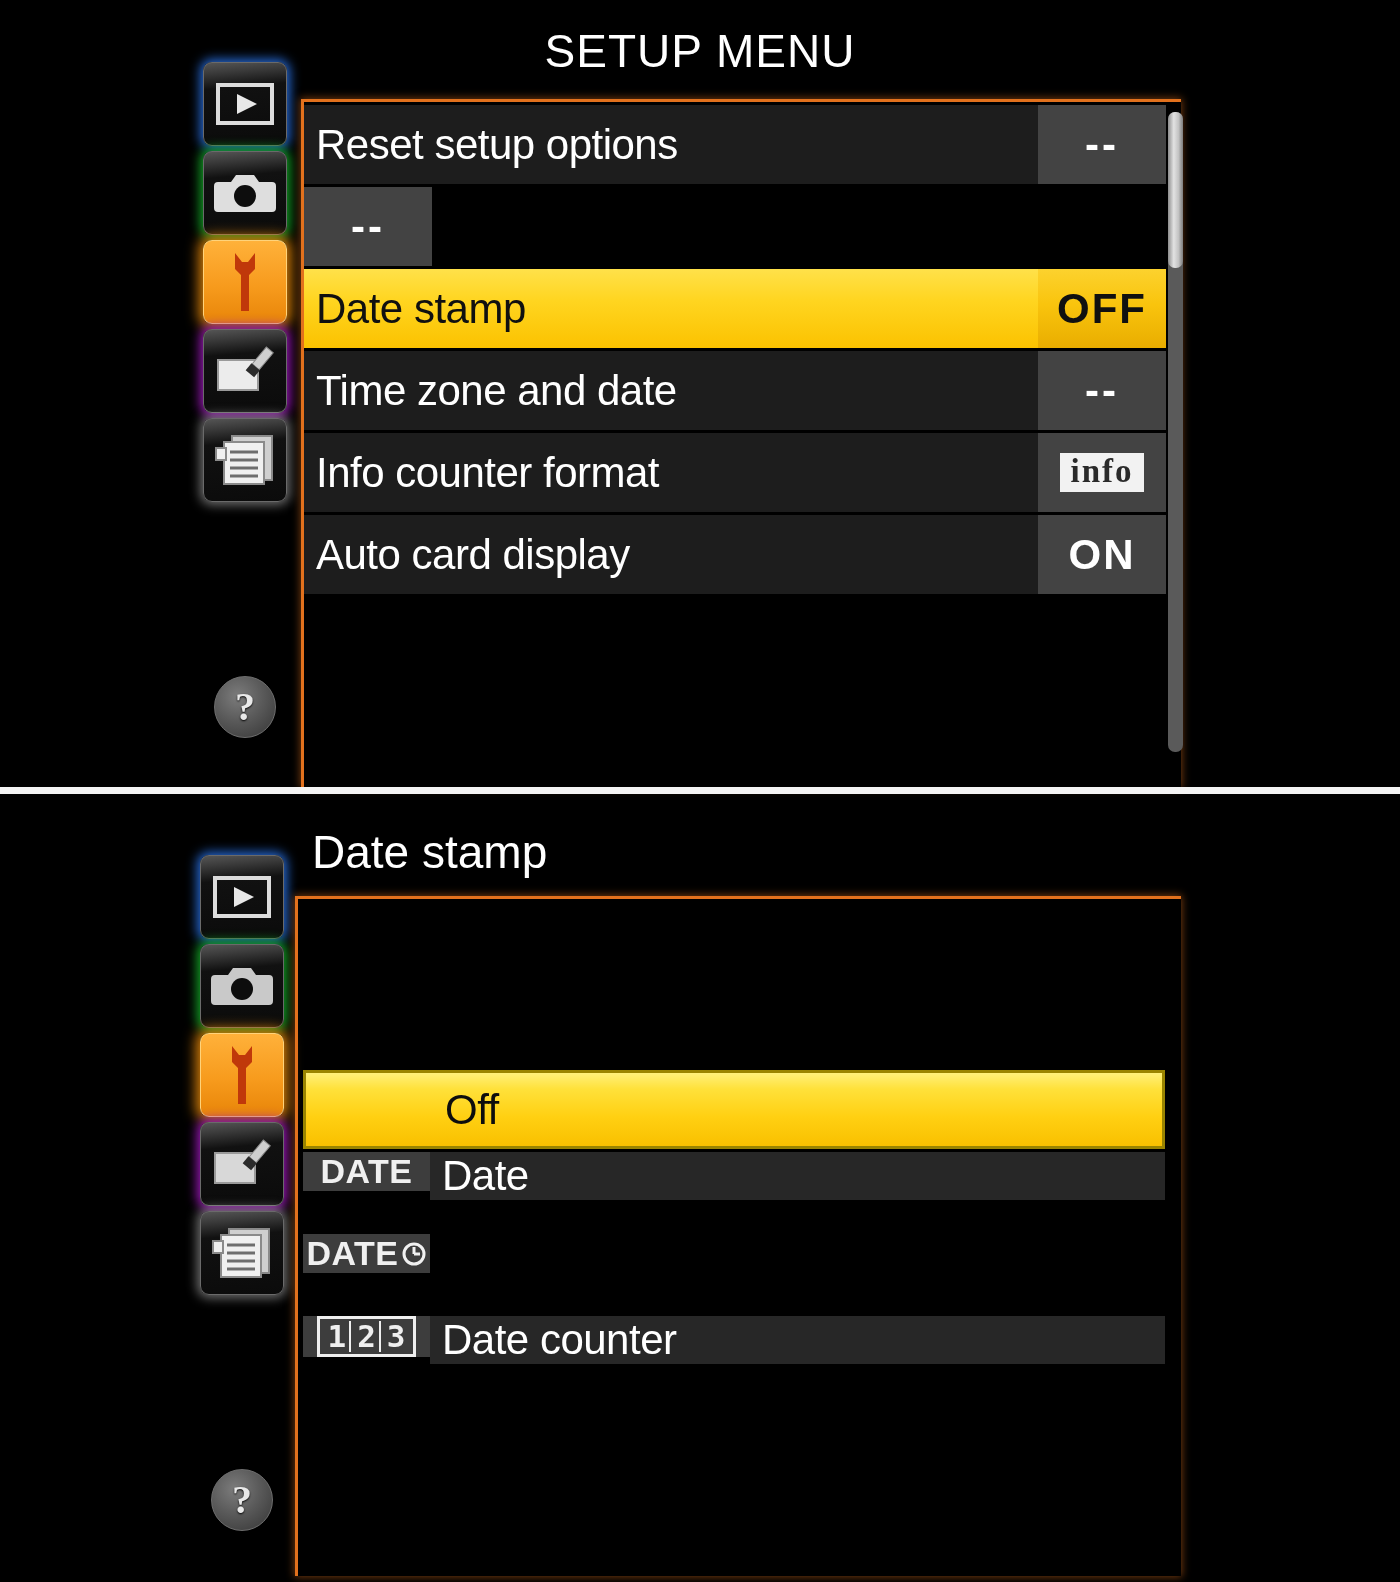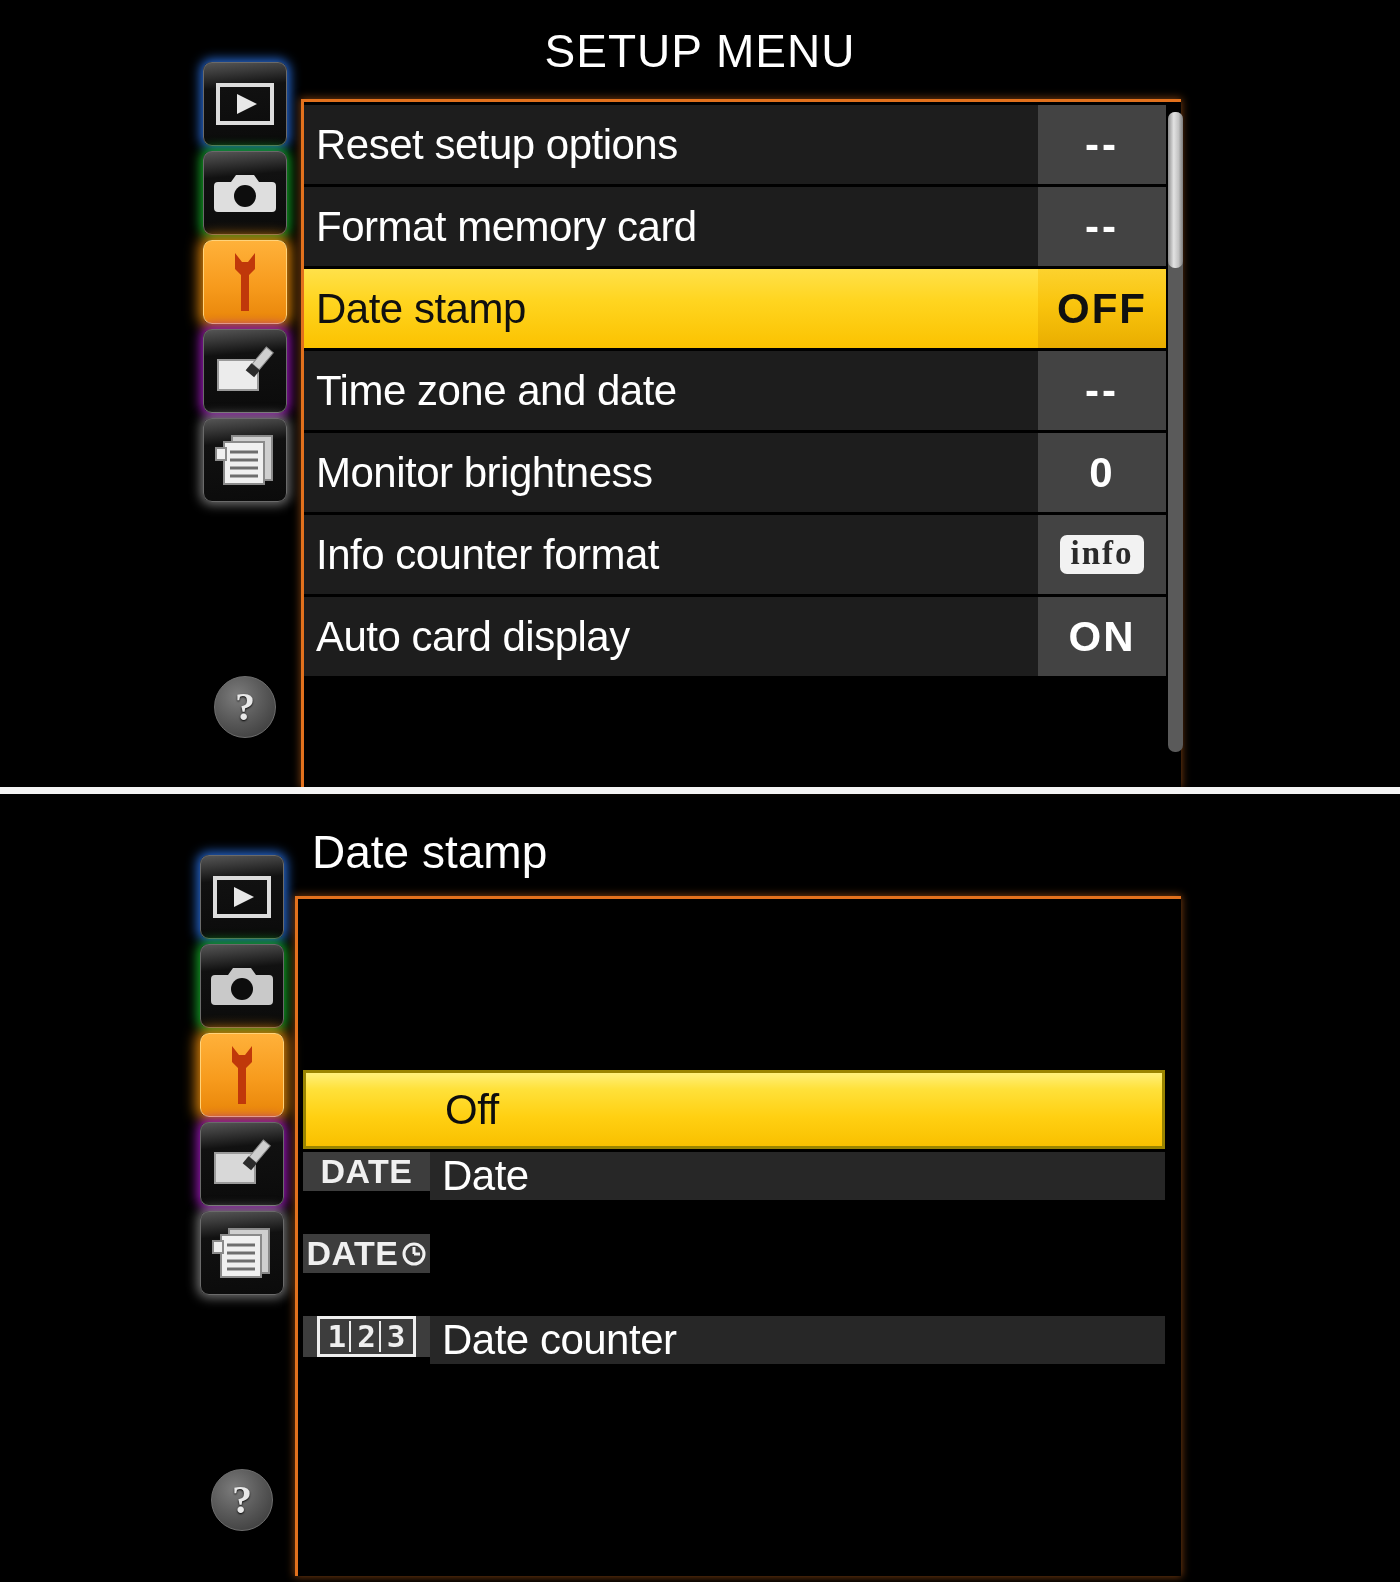--- a/index.html
+++ b/index.html
@@ -90,21 +90,21 @@
     color:#101010;
   }
   .menu-row.selected .value {
     background:linear-gradient(180deg,#fcd22e 0%,#f9c40d 45%,#e9ad00 100%);
     color:#101010;
   }
   .dash { display:inline-block; letter-spacing:3px; font-weight:bold; }
 
   .badge-info {
     background:#f2f2f2; color:#2a2a2a;
-    border-radius:7px;
+    border-radius:0;
     padding:1px 10px 3px;
     font-size:33px; font-weight:bold; line-height:1.05;
     font-family:"Liberation Serif", serif;
   }
 
   #scrollbar {
     position:absolute; left:1168px; top:112px;
     width:15px; height:640px;
     background:#5a5a5a;
     border-radius:7px;
@@ -250,43 +250,38 @@
     <div class="menu-list">
 
       <div class="menu-row">
         <div class="label">Reset setup options</div>
         <div class="value">
             <span class="dash">--</span>
           </div>
       </div>
 
       <div class="menu-row">
-        <div class="label">Format memory card</div>
         <div class="value">
             <span class="dash">--</span>
           </div>
       </div>
 
       <div class="menu-row selected">
         <div class="label">Date stamp</div>
         <div class="value">OFF</div>
       </div>
 
       <div class="menu-row">
         <div class="label">Time zone and date</div>
         <div class="value">
             <span class="dash">--</span>
           </div>
       </div>
 
 
-      <div class="menu-row">
-        <div class="label">Monitor brightness</div>
-        <div class="value">0</div>
-      </div>
 
       <div class="menu-row">
         <div class="label">Info counter format</div>
         <div class="value">
           <span class="badge-info">info</span>
         </div>
       </div>
 
       <div class="menu-row">
         <div class="label">Auto card display</div>

